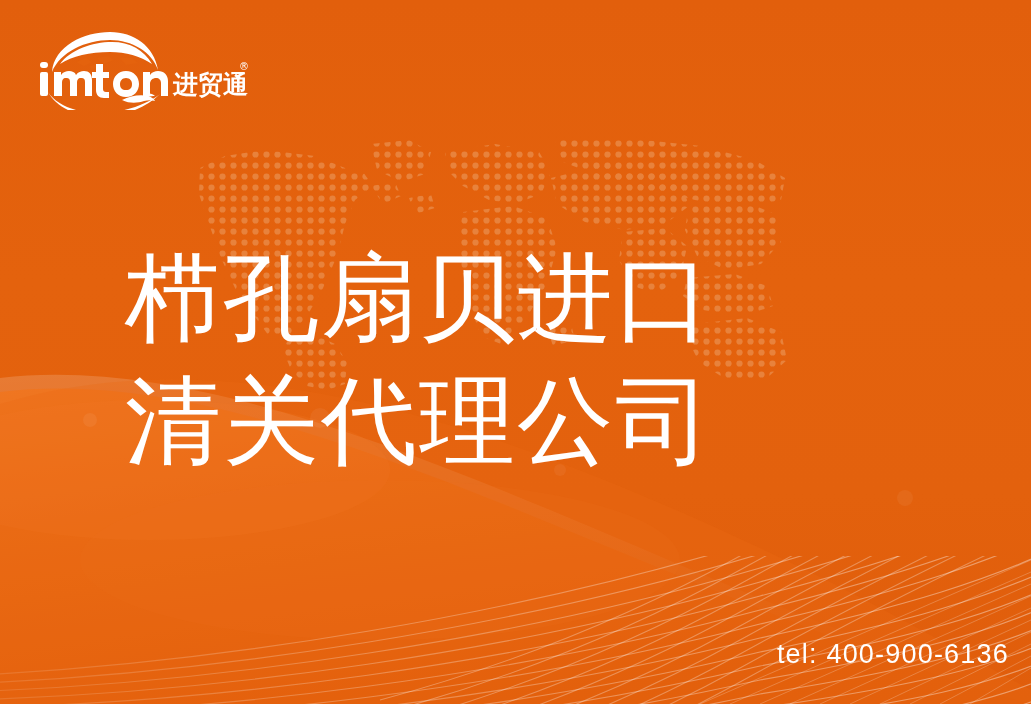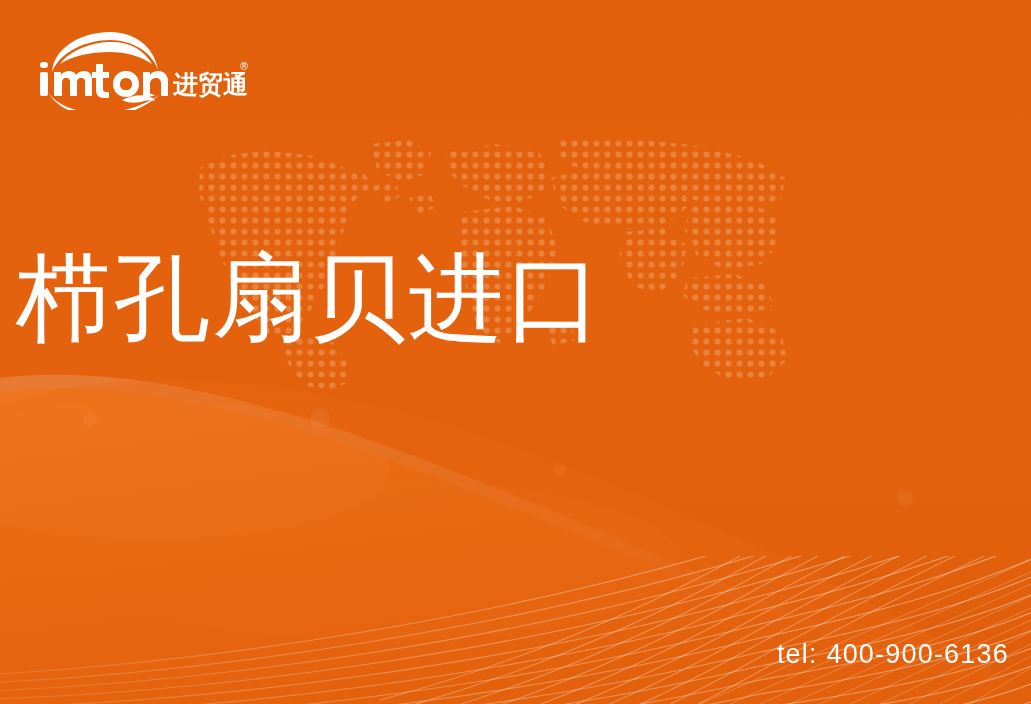--- a/index.html
+++ b/index.html
@@ -65,29 +65,28 @@
     width: 215px;
     height: 80px;
   }
 
   
   #headline {
     position: absolute;
     left: 0;
     top: 236px;
     width: 838px;
-    text-align: left;
+    text-align: center;
     color: #ffffff;
     font-family: "Liberation Sans", "DejaVu Sans", sans-serif;
     font-size: 96px;
     line-height: 123px;
     font-weight: 400;
     letter-spacing: 2px;
     white-space: nowrap;
-    margin-left: 16px;
   }
   #headline .hl-line {
     display: block;
   }
 
   
   #tel {
     position: absolute;
     right: 22px;
     bottom: 34px;
@@ -292,17 +291,18 @@
                  C 114 76, 96 84, 76 86 C 48 89, 24 80, 14 62 Z" fill="#ffffff"></path>
         <path d="M88 70 C 96 66, 106 64, 114 66 C 118 67, 120 69, 121 71
                  C 118 70, 114 70, 110 71 C 104 73, 96 74, 88 70 Z" fill="#ffffff"></path>
         <path d="M112 64 c4-1 7 0 9 2 -2 0-5 0-7 1 Z" fill="#ffffff"></path>
       </g>
     </svg>
   </div>
 
   <div id="headline">
     <span class="hl-line">栉孔扇贝进口</span>
+    <span class="hl-line">清关代理公司</span>
   </div>
 
   <div id="tel">tel: 400-900-6136</div>
 
 </div>
 
 </body></html>

